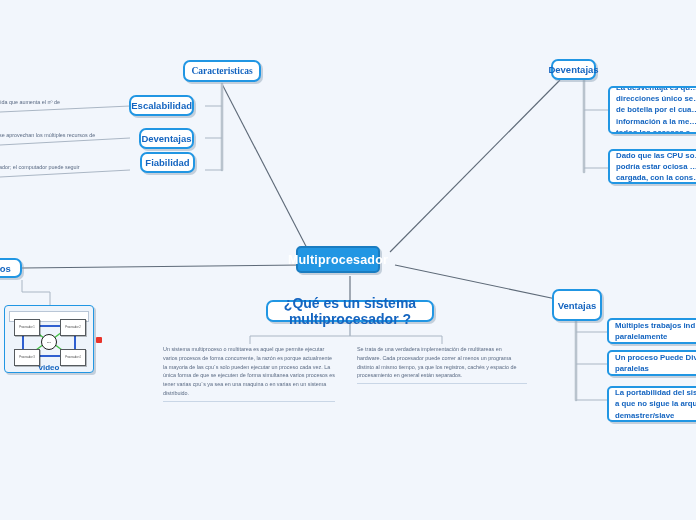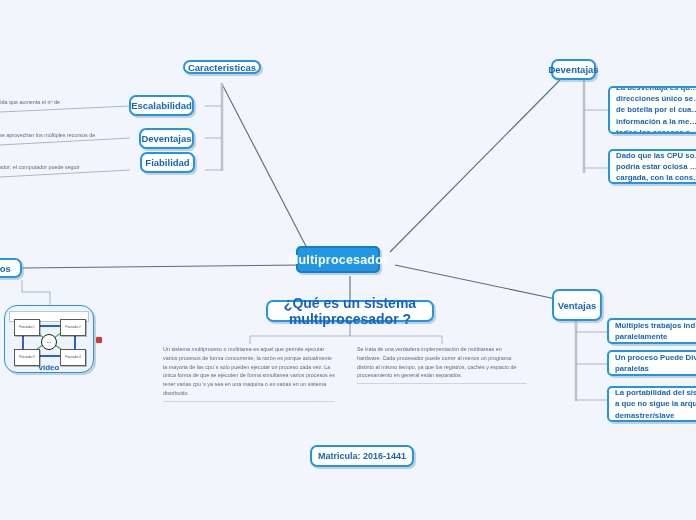--- a/index.html
+++ b/index.html
@@ -74,21 +74,21 @@
     line-height: 1.62;
     text-align: left;
     border-bottom: 1px solid #c9d6e6;
     padding-bottom: 3px;
   }
   .video-node {
     position: absolute;
     box-sizing: border-box;
     background: #eef4fb;
     border: 1px solid #2196e3;
-    border-radius: 13px;
+    border-radius: 4px;
     box-shadow: 2px 2px 0 rgba(140,160,180,0.45);
     display: flex;
     flex-direction: column;
     align-items: center;
     justify-content: flex-start;
     padding-top: 5px;
     gap: 36px;
   }
   .video-thumb {
     position: relative;
@@ -194,25 +194,25 @@
     <path class="edge-thin" d="M 350 322 L 350 336 L 250 336 L 250 344"></path>
     <path class="edge-thin" d="M 350 322 L 350 336 L 442 336 L 442 344"></path>
 
     <path class="edge-thin" d="M 22 280 L 22 292 L 50 292 L 50 306"></path>
   </svg>
 
   <div class="node central" style="left:296px; top:246px; width:84px; height:27px;">
     <span>Multiprocesador</span>
   </div>
 
-  <div class="node topic" style="left:183px; top:60px; width:78px; height:14px;">
+  <div class="node topic" style="left:183px; top:60px; width:78px; height:22px;font-family:Liberation Serif, serif;">
     <span>Caracteristicas</span>
   </div>
 
-  <div class="node topic" style="left:129px; top:95px; width:65px; height:21px;">
+  <div class="node topic" style="left:129px; top:95px; width:65px; height:21px;justify-content:flex-end;">
     <span>Escalabilidad</span>
   </div>
   <div class="para" style="left:-1px; top:98px; width:105px; border-bottom:none;">
     <span>lida que aumenta el nº de</span>
   </div>
 
   <div class="node topic" style="left:139px; top:128px; width:55px; height:21px;">
     <span>Deventajas</span>
   </div>
   <div class="para" style="left:-1px; top:131px; width:120px; border-bottom:none;">
@@ -295,17 +295,14 @@
         <span>Procesador 4</span>
       </div>
       <div class="vcircle">
         <span>Bus</span>
       </div>
     </div>
     <div class="video-label">video</div>
   </div>
   <div class="video-dot" style="left:96px; top:337px;"></div>
 
-  <div class="node matricula" style="left:310px; top:445px; width:104px; height:22px;">
-    <span>Matricula: 2016-1441</span>
-  </div>
 
 </div>
 
 </body></html>

